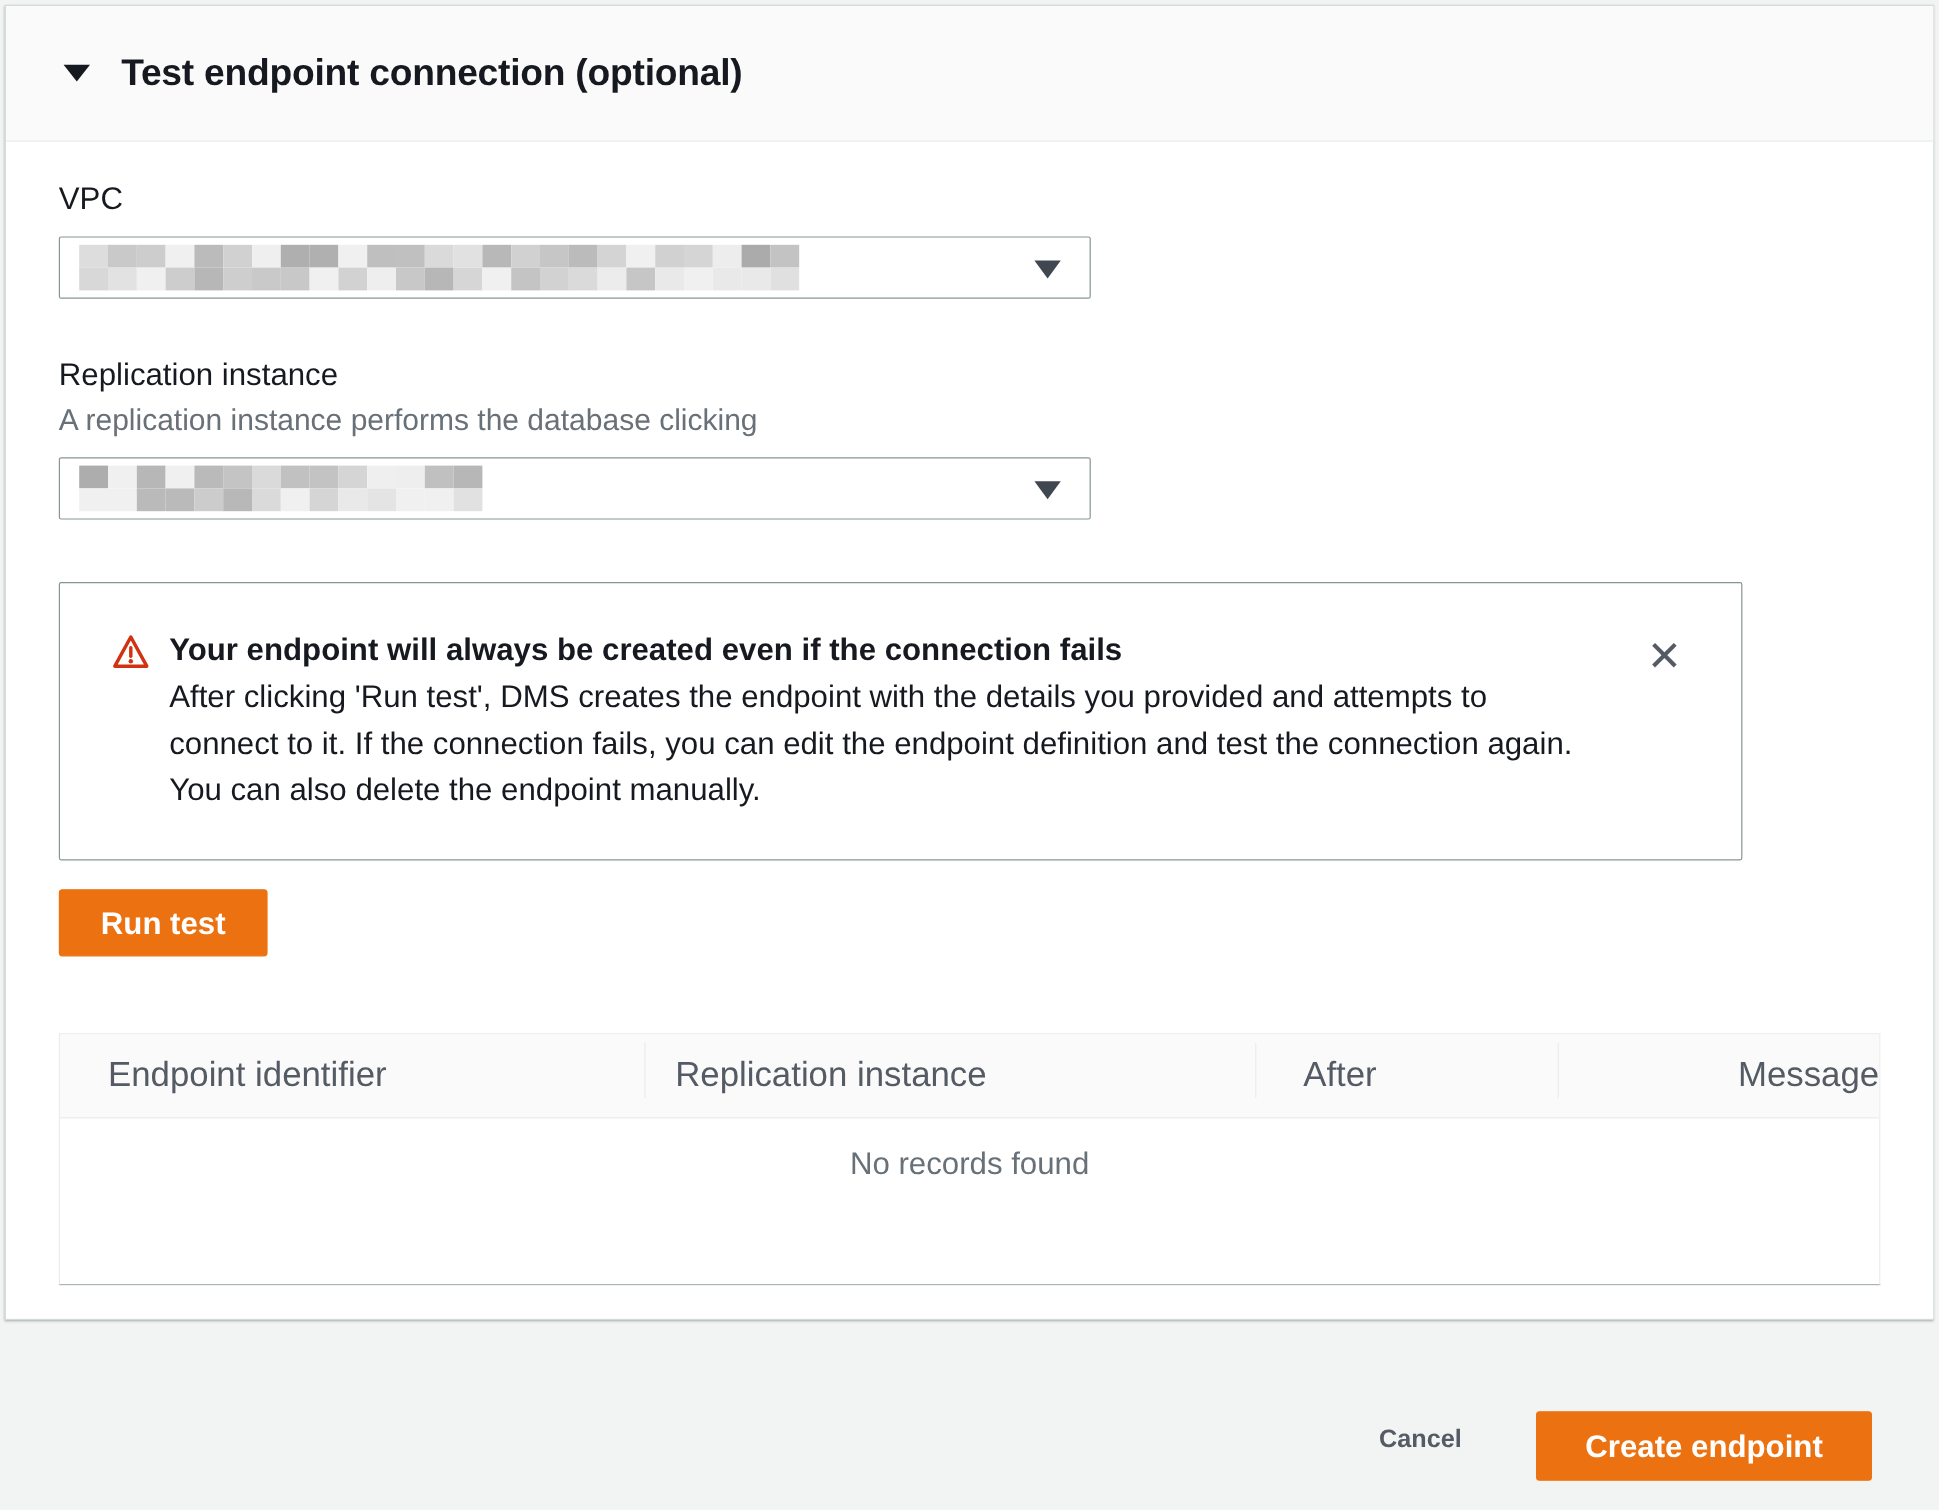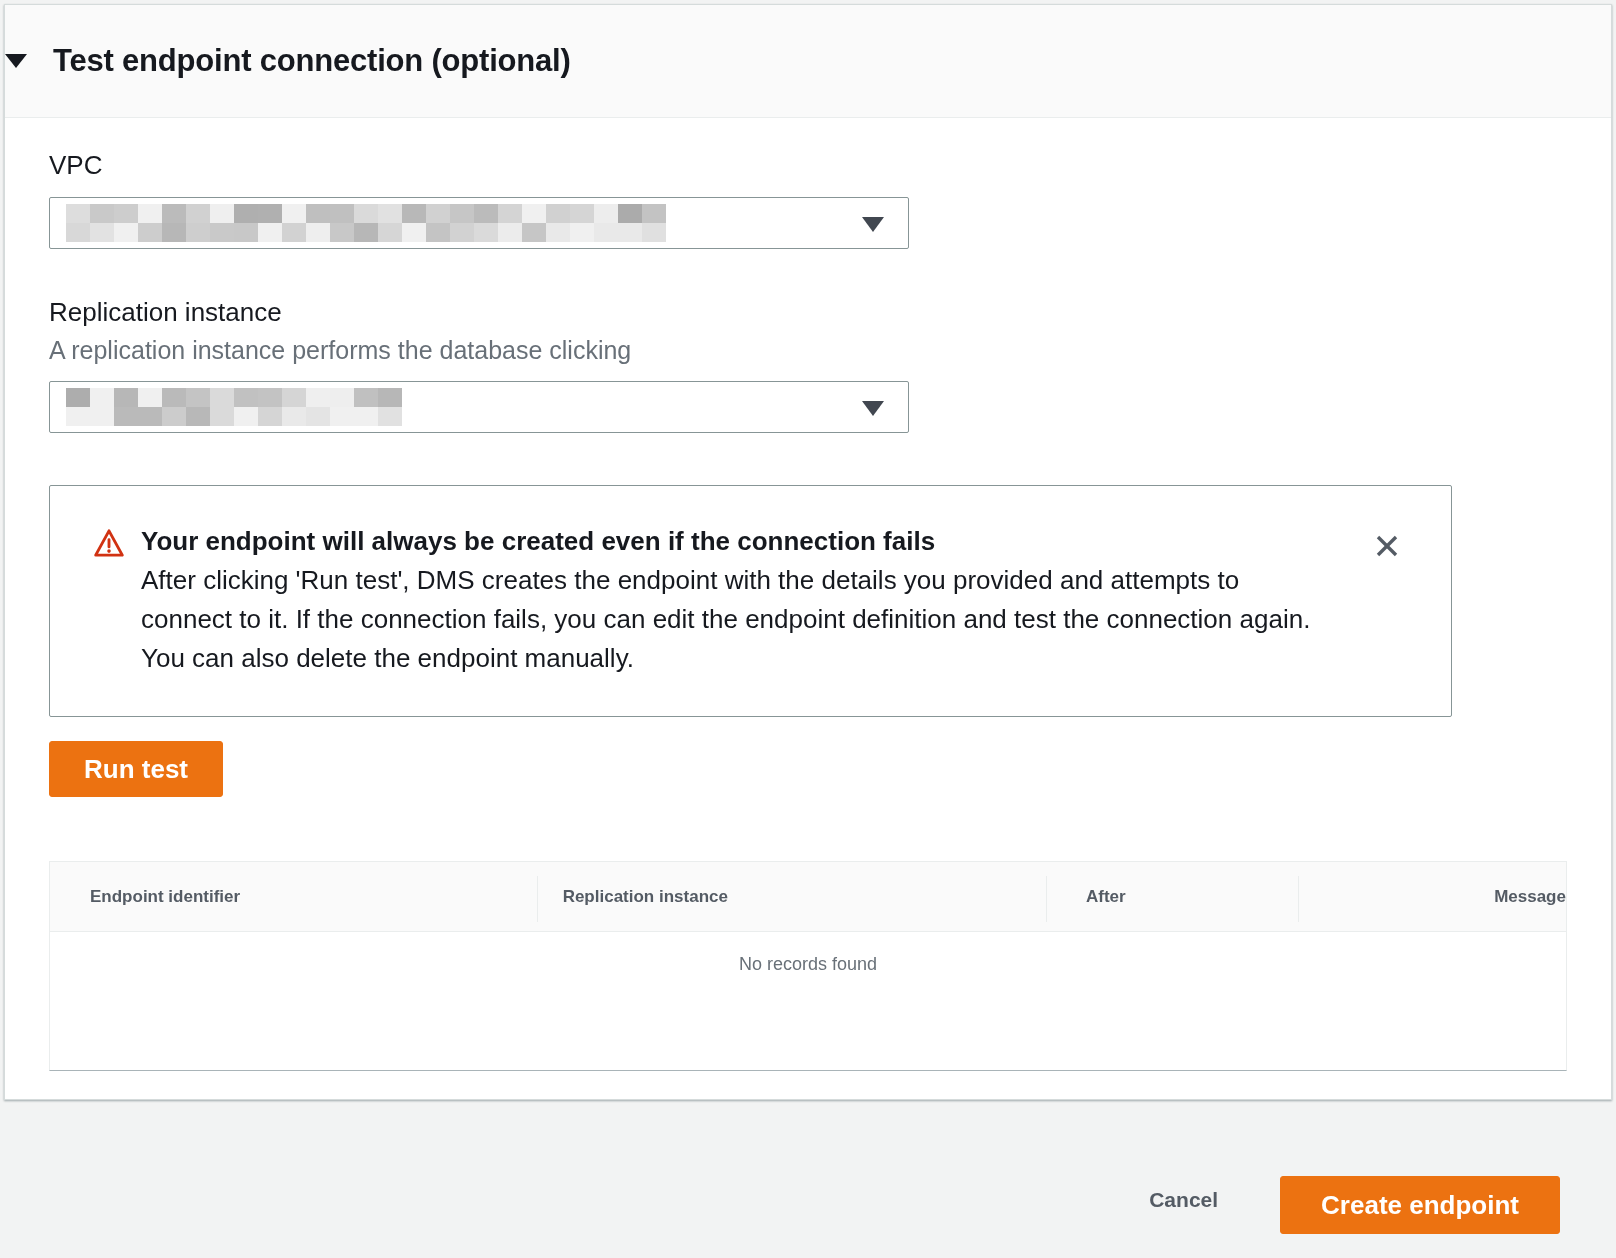--- a/index.html
+++ b/index.html
@@ -16,20 +16,21 @@
     width: 1608px;
     height: 1096px;
     background: #ffffff;
     border: 1px solid #d5dbdb;
     box-shadow: 0 1px 2px 0 rgba(0,28,36,0.35);
   }
   .card-header {
     display: flex;
     align-items: center;
     height: 113px;
+    padding-left: 48px;
     background: #fafafa;
     border-bottom: 1px solid #eaeded;
     cursor: pointer;
   }
   .caret-down {
     width: 0; height: 0;
     border-left: 11px solid transparent;
     border-right: 11px solid transparent;
     border-top: 14px solid #16191f;
     margin-right: 26px;
@@ -98,36 +99,36 @@
     font-size: 26px;
     font-weight: 700;
     border-radius: 3px;
     cursor: pointer;
   }
   .run-test { margin-top: 24px; height: 56px; padding: 0 34px; }
 
   
   .results { margin-top: 64px; width: 1518px; border: 1px solid #eaeded; border-bottom: 1px solid #a9b4b8; background: #fff; }
   .thead { display: flex; height: 70px; align-items: center; background: #fafafa; border-bottom: 1px solid #eaeded; }
-  .th { position: relative; font-size: 17px; font-weight: 700; color: #545b64; padding-left: 26px; }
+  .th { position: relative; font-size: 29px; font-weight: 400; color: #545b64; padding-left: 26px; }
   .th:first-child { padding-left: 40px; }
   .th:nth-child(3) { padding-left: 40px; }
   .th + .th::before {
     content: "";
     position: absolute;
     left: 0; top: -11px;
     width: 1px; height: 46px;
     background: #eaeded;
   }
   .c1 { flex: 0 0 32.1%; } .c2 { flex: 0 0 33.6%; } .c3 { flex: 0 0 16.6%; } .c4 { flex: 0 0 17.7%; text-align: right; }
   .tbody-empty {
     height: 138px;
     padding-top: 22px;
     text-align: center;
-    font-size: 18px;
+    font-size: 26px;
     color: #687078;
   }
 
   
   .footer {
     height: 154px;
     display: flex;
     justify-content: flex-end;
     align-items: flex-start;
     padding: 76px 56px 0 0;

